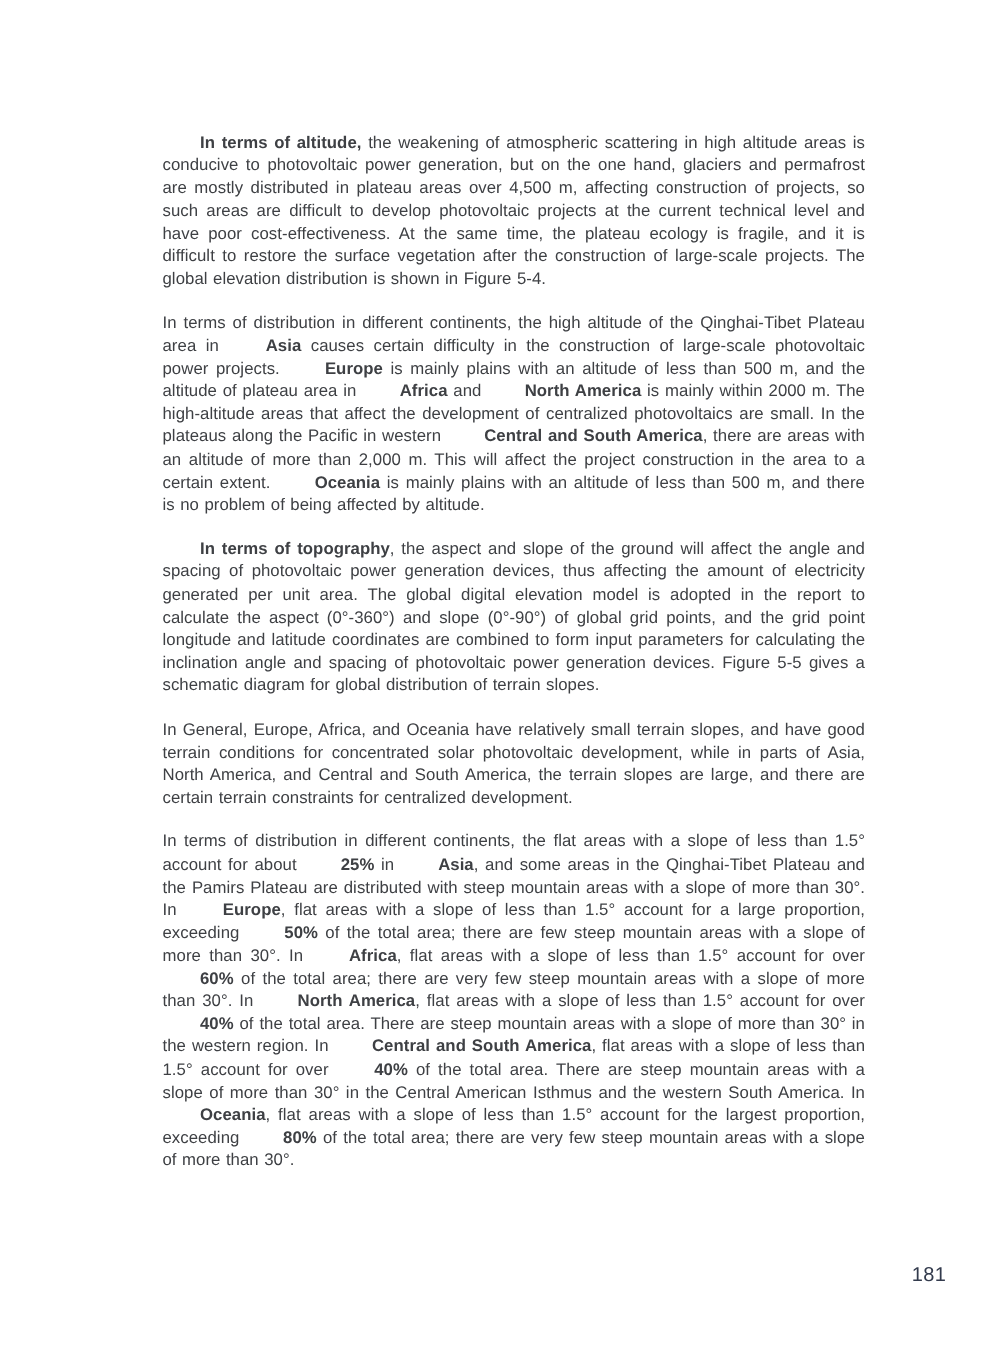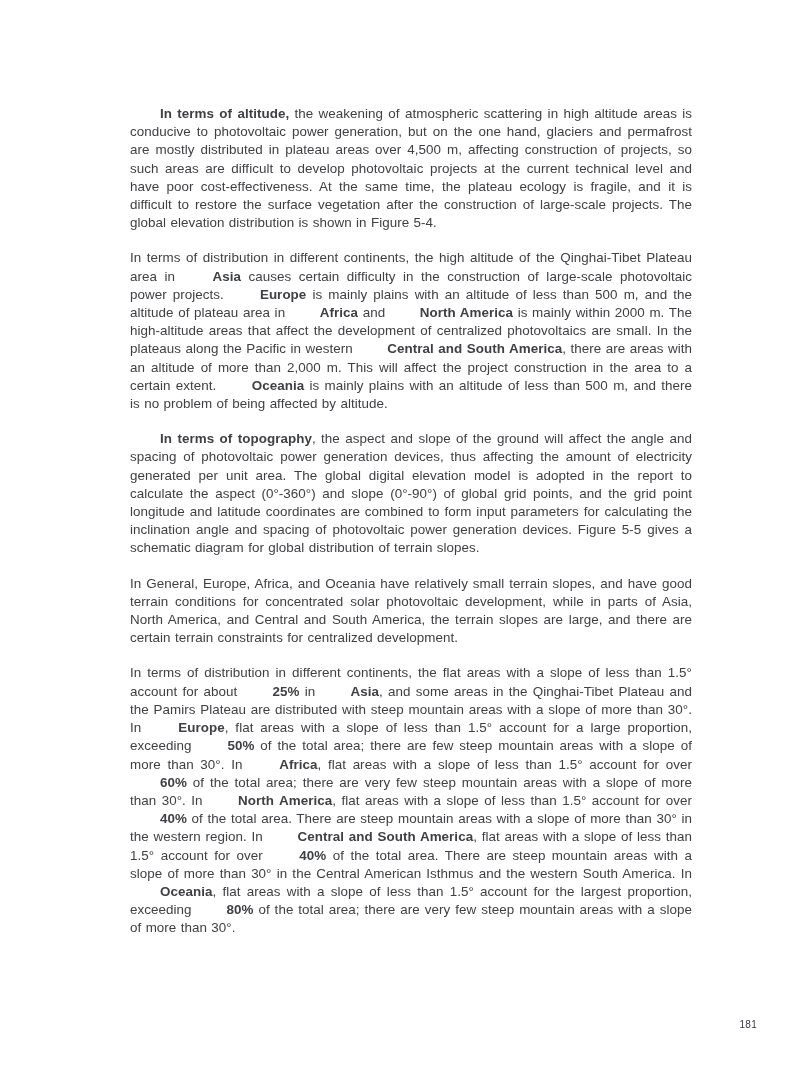--- a/index.html
+++ b/index.html
@@ -31,21 +31,21 @@
     word-spacing: 0.6px;
   }
   .content p span.b {
     font-weight: bold;
     padding-left: 30px;
   }
   .page-number {
     position: absolute;
     right: 36px;
     bottom: 47px;
-    font-size: 10px;
+    font-size: 16px;
     color: #333b4d;
     letter-spacing: 0.3px;
   }
 </style>
 </head>
 <body>
 
 <div class="page">
   <div class="content">
     <p><span class="b">In terms of altitude,</span><span> the weakening of atmospheric scattering in high altitude areas is conducive to photovoltaic power generation, but on the one hand, glaciers and permafrost are mostly distributed in plateau areas over 4,500 m, affecting construction of projects, so such areas are difficult to develop photovoltaic projects at the current technical level and have poor cost-effectiveness. At the same time, the plateau ecology is fragile, and it is difficult to restore the surface vegetation after the construction of large-scale projects. The global elevation distribution is shown in Figure 5-4.</span></p>

